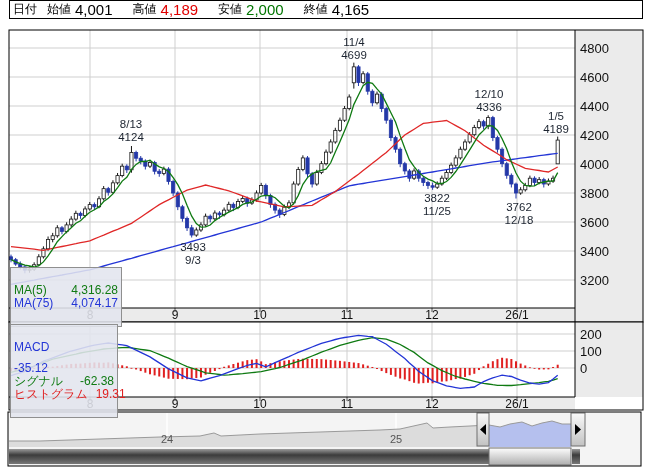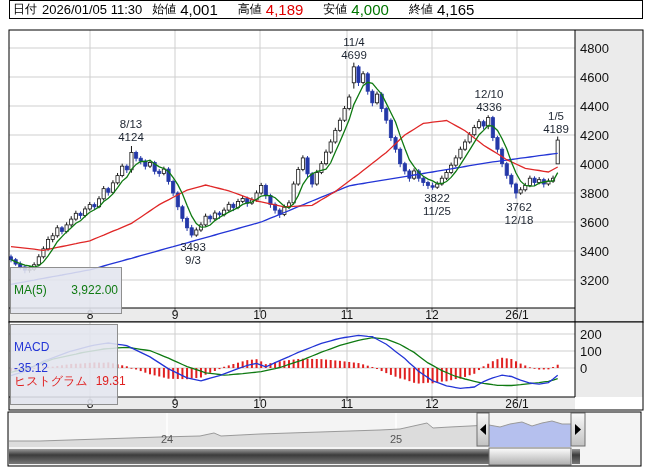--- a/index.html
+++ b/index.html
@@ -531,40 +531,47 @@
     </g>
     <g>
       <rect x="571" y="413" width="14" height="33" fill="url(#btnGrad)" stroke="#6e6e6e"></rect>
       <polygon points="575,424 575,435 581,429.5" fill="#000"></polygon>
     </g>
     <rect x="8" y="412" width="633" height="54" fill="none" stroke="#000"></rect>
   </svg>
 
 <div class="topbar">
   <span class="lbl" style="margin-left:0">日付</span>
-  <span class="date">2026/01/05 11:30</span>
   <span class="lbl first">始値</span>
   <span class="val">4,001</span>
   <span class="lbl">高値</span>
   <span class="val" id="high-val" style="color: rgb(224, 0, 0);">4,189</span>
   <span class="lbl">安値</span>
-  <span class="val" id="low-val" style="color: rgb(0, 117, 0);">4,000</span>
+  <span class="val" id="low-val" style="color: rgb(0, 117, 0);">2,000</span>
   <span class="lbl">終値</span>
   <span class="val">4,165</span>
 </div>
 
 <div class="legend" id="ma-legend">
   <div class="row" style="color: rgb(15, 122, 18);">
     <span>MA(5)</span>
-    <span>3,922.00</span>
+    <span>4,316.28</span>
+  </div>
+  <div class="row" style="color: rgb(35, 53, 214);">
+    <span>MA(75)</span>
+    <span>4,074.17</span>
   </div>
 </div>
 
 <div class="legend" id="macd-legend">
   <div class="row" style="color: rgb(35, 53, 214); flex-direction: column;">
     <span>MACD</span>
     <span>-35.12</span>
   </div>
+  <div class="row" style="color: rgb(15, 122, 18);">
+    <span>シグナル</span>
+    <span>-62.38</span>
+  </div>
   <div class="row" style="color: rgb(224, 32, 32); align-items: flex-end;">
     <span>ヒストグラム</span>
     <span>19.31</span>
   </div>
 </div>
 
 </body></html>

